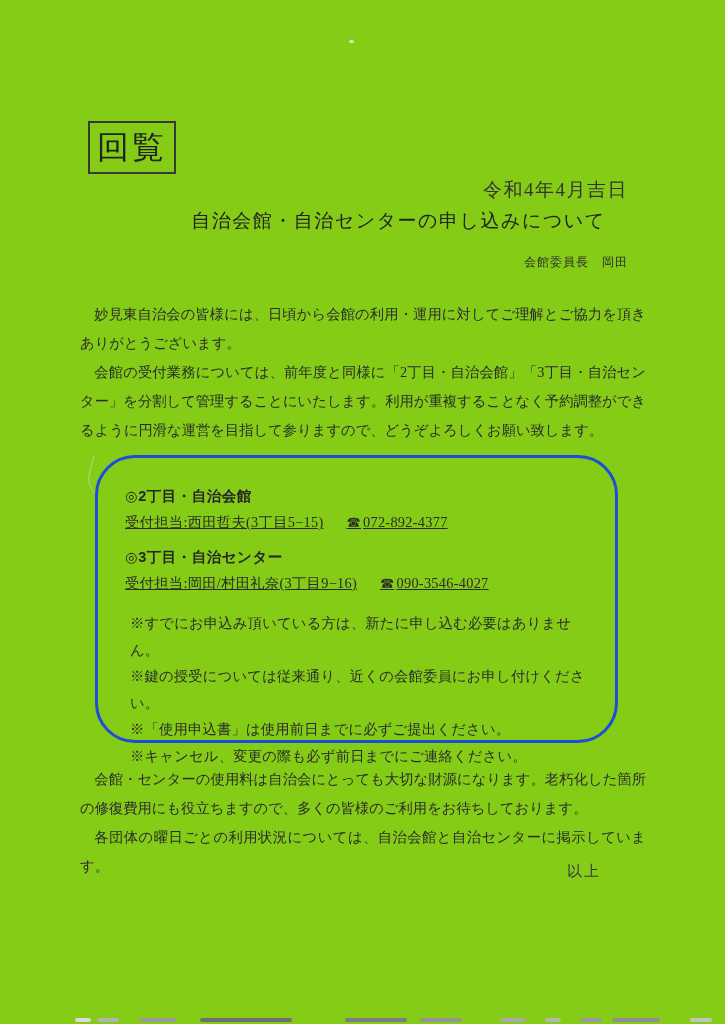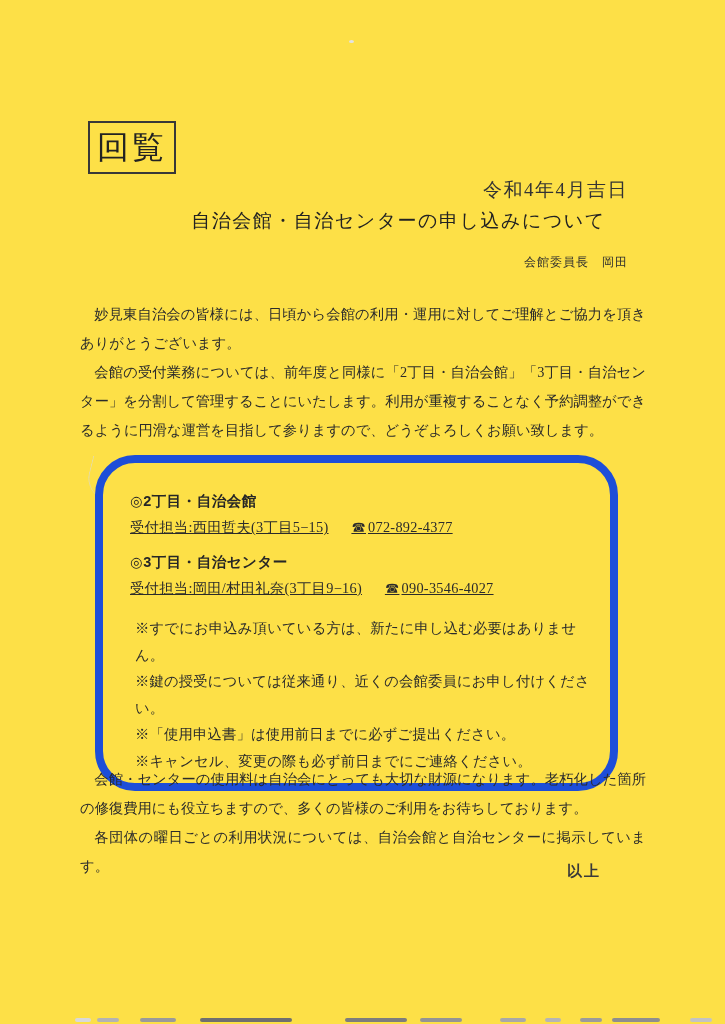--- a/index.html
+++ b/index.html
@@ -6,21 +6,21 @@
   body{
     width:725px;height:1024px;
     background:#ffffff;
     font-family:"Liberation Serif","DejaVu Serif",serif;
     color:#2b2b2b;
     position:relative;
     overflow:hidden;
   }
   .page{
     position:absolute;inset:0;
-    background:#fde047;
+    background:#84cc16;
   }
   
   .kairan{
     position:absolute;left:88px;top:121px;
     width:88px;height:53px;
     border:2px solid #383838;
     display:flex;align-items:center;justify-content:center;
     font-size:32px;letter-spacing:3px;
     color:#222;
     box-sizing:border-box;
@@ -47,22 +47,22 @@
     position:absolute;left:80px;width:566px;
     font-size:14.3px;line-height:29px;
     text-align:justify;color:#2b2b2b;
   }
   .body-block p{margin:0;text-indent:1em;}
   .intro{top:300px;}
   .outro{top:765px;}
   
   .info-box{
     position:absolute;left:95px;top:455px;
-    width:523px;height:336px;
-    border:8px solid #1d4ed8;
+    width:523px;height:288px;
+    border:3px solid #1d4ed8;
     border-radius:40px;
     box-sizing:border-box;
     padding:29px 20px 0 27px;
     background:transparent;
   }
   .sec-heading{
     font-family:"Liberation Sans","DejaVu Sans",sans-serif;
     font-weight:bold;font-size:14.5px;color:#262626;
     letter-spacing:0.5px;
   }
@@ -75,21 +75,21 @@
   .phone-icon{margin-right:2px;}
   .section-2{margin-top:16px;}
   .notes{
     list-style:none;margin:17px 0 0 5px;padding:0;
     font-size:14.3px;line-height:26.5px;color:#2b2b2b;
     letter-spacing:0.2px;
   }
   
   .end-mark{
     position:absolute;top:862px;right:124px;
-    font-size:15px;letter-spacing:2px;color:#3a3a3a;font-weight:bold;
+    font-size:15px;letter-spacing:2px;color:#3a3a3a;
   }
   
   .smudge{
     position:absolute;left:88px;top:458px;width:22px;height:40px;
     border-left:1px solid #d8d8d8;
     border-radius:0 0 0 30px;
     transform:rotate(14deg);
     opacity:.7;
   }
   .speck{

